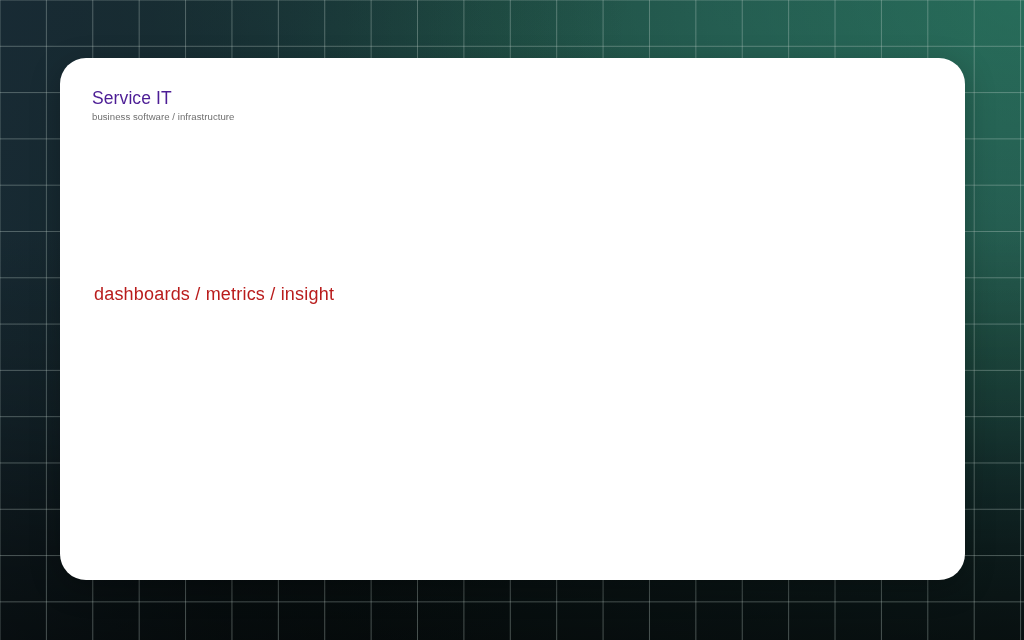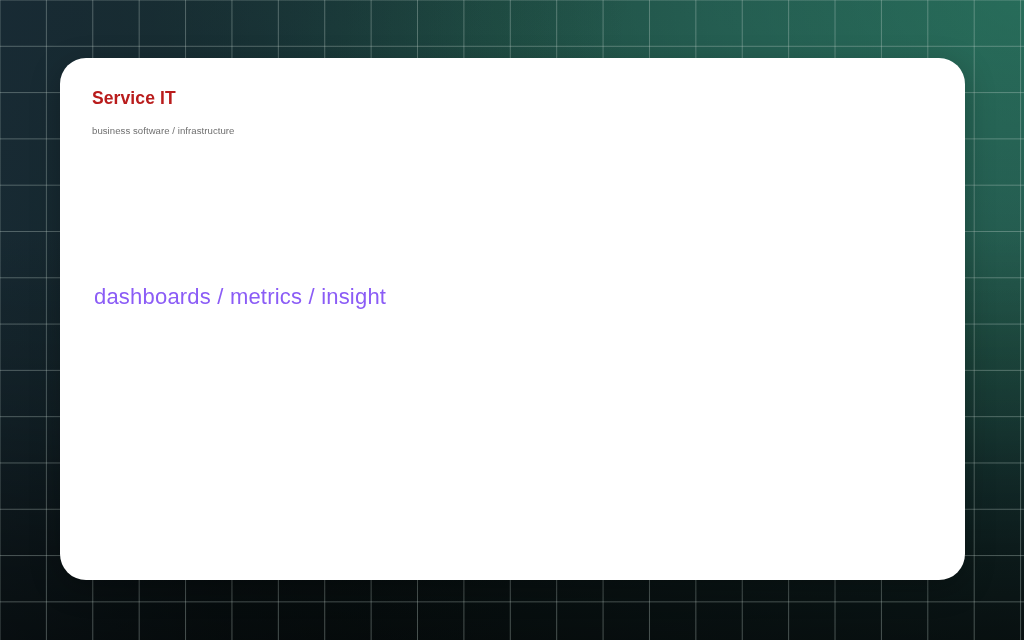--- a/index.html
+++ b/index.html
@@ -84,45 +84,45 @@
 
   
   .brand {
     position: absolute;
     left: 32px;
     top: 31px;
     user-select: none;
   }
   .brand-title {
     font-size: 17.5px;
-    font-weight: 700;
-    color: #b91c1c;
+    font-weight: 400;
+    color: #4c1d95;
     letter-spacing: 0.1px;
     line-height: 1.12;
     white-space: nowrap;
   }
   .brand-subtitle {
-    margin-top: 16px;
+    margin-top: 2px;
     font-size: 9.6px;
     font-weight: 400;
     color: #6f6f6f;
     letter-spacing: 0.05px;
     line-height: 1.2;
     white-space: nowrap;
     text-align: center;
   }
 
   
   .tagline {
     position: absolute;
     left: 34px;
     top: 226px;
-    font-size: 22px;
+    font-size: 18px;
     font-weight: 400;
-    color: #8b5cf6;
+    color: #b91c1c;
     letter-spacing: 0.2px;
     white-space: nowrap;
     user-select: none;
   }
 
   
   .rings {
     position: absolute;
     left: 495px;
     top: 85px;

